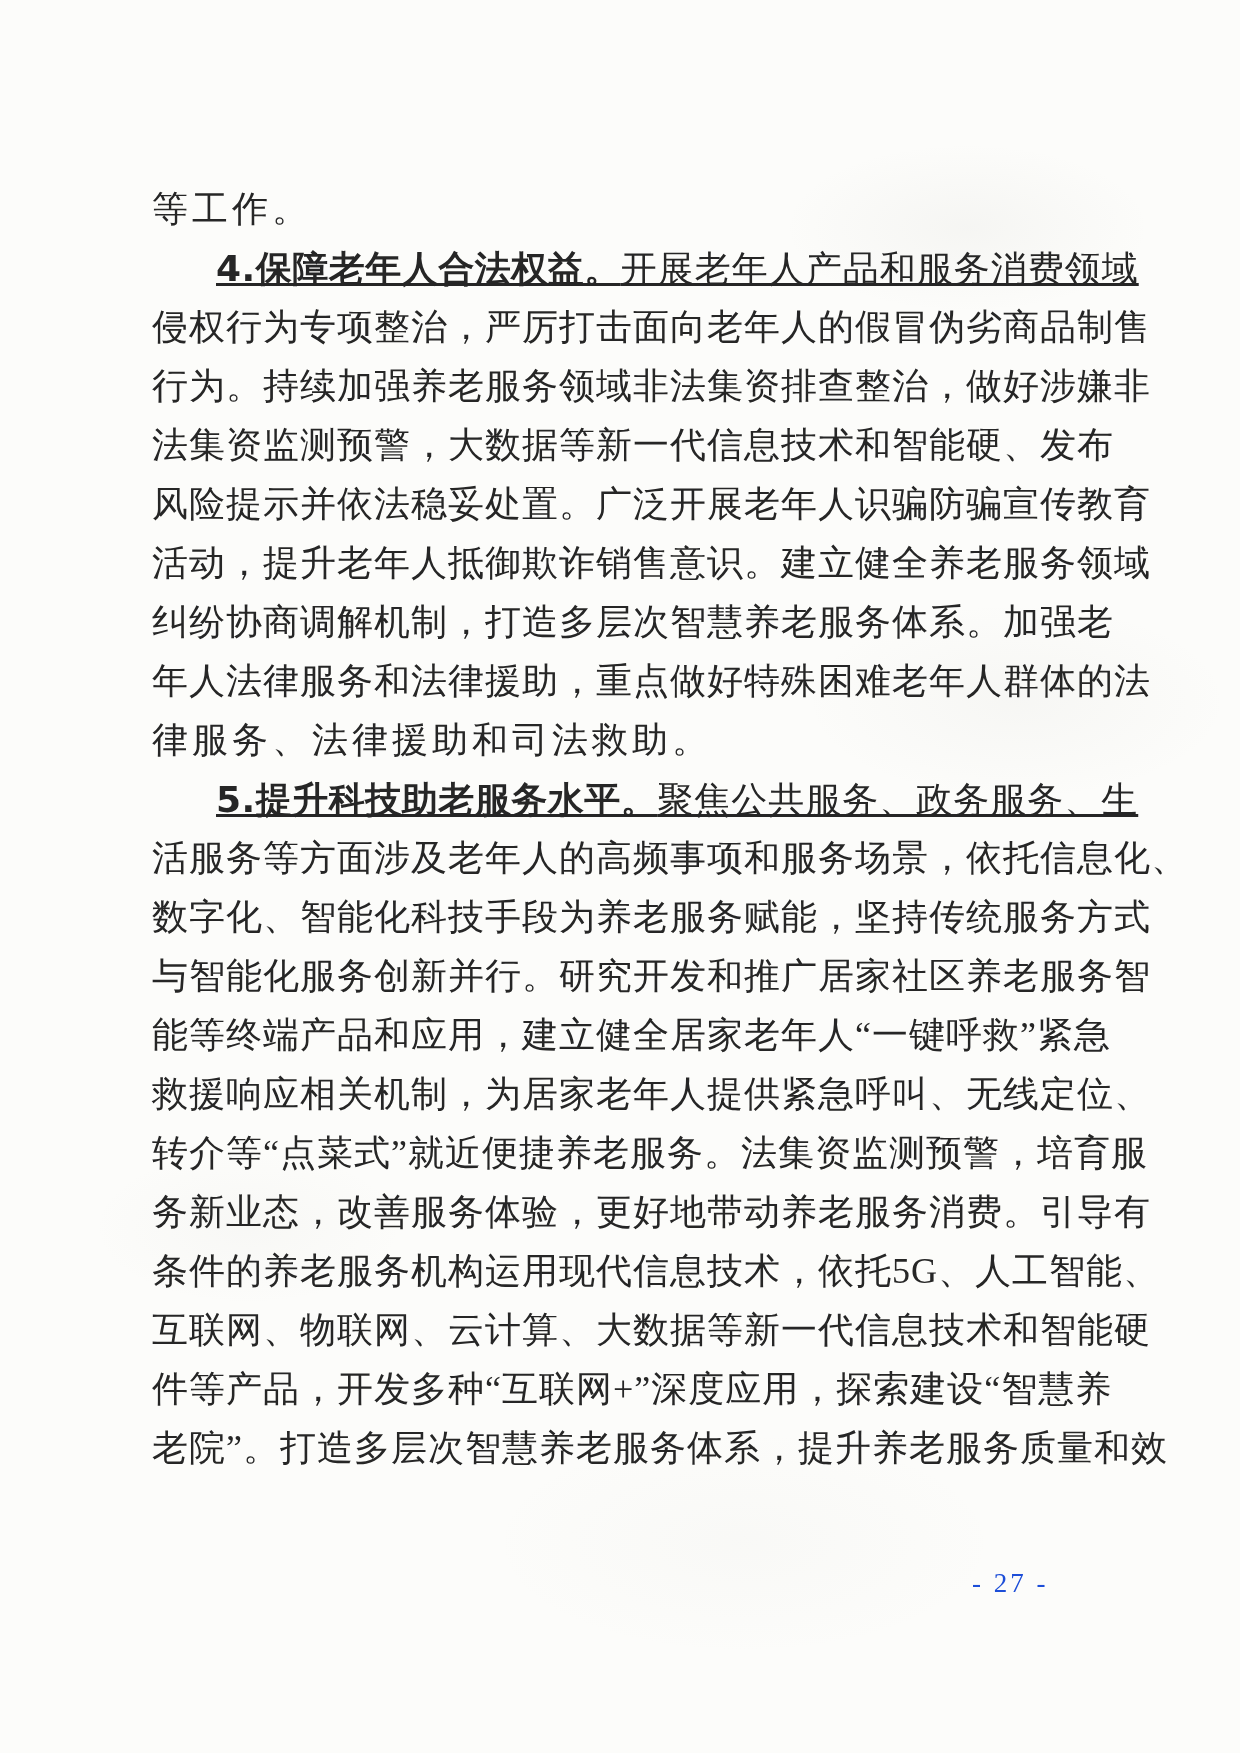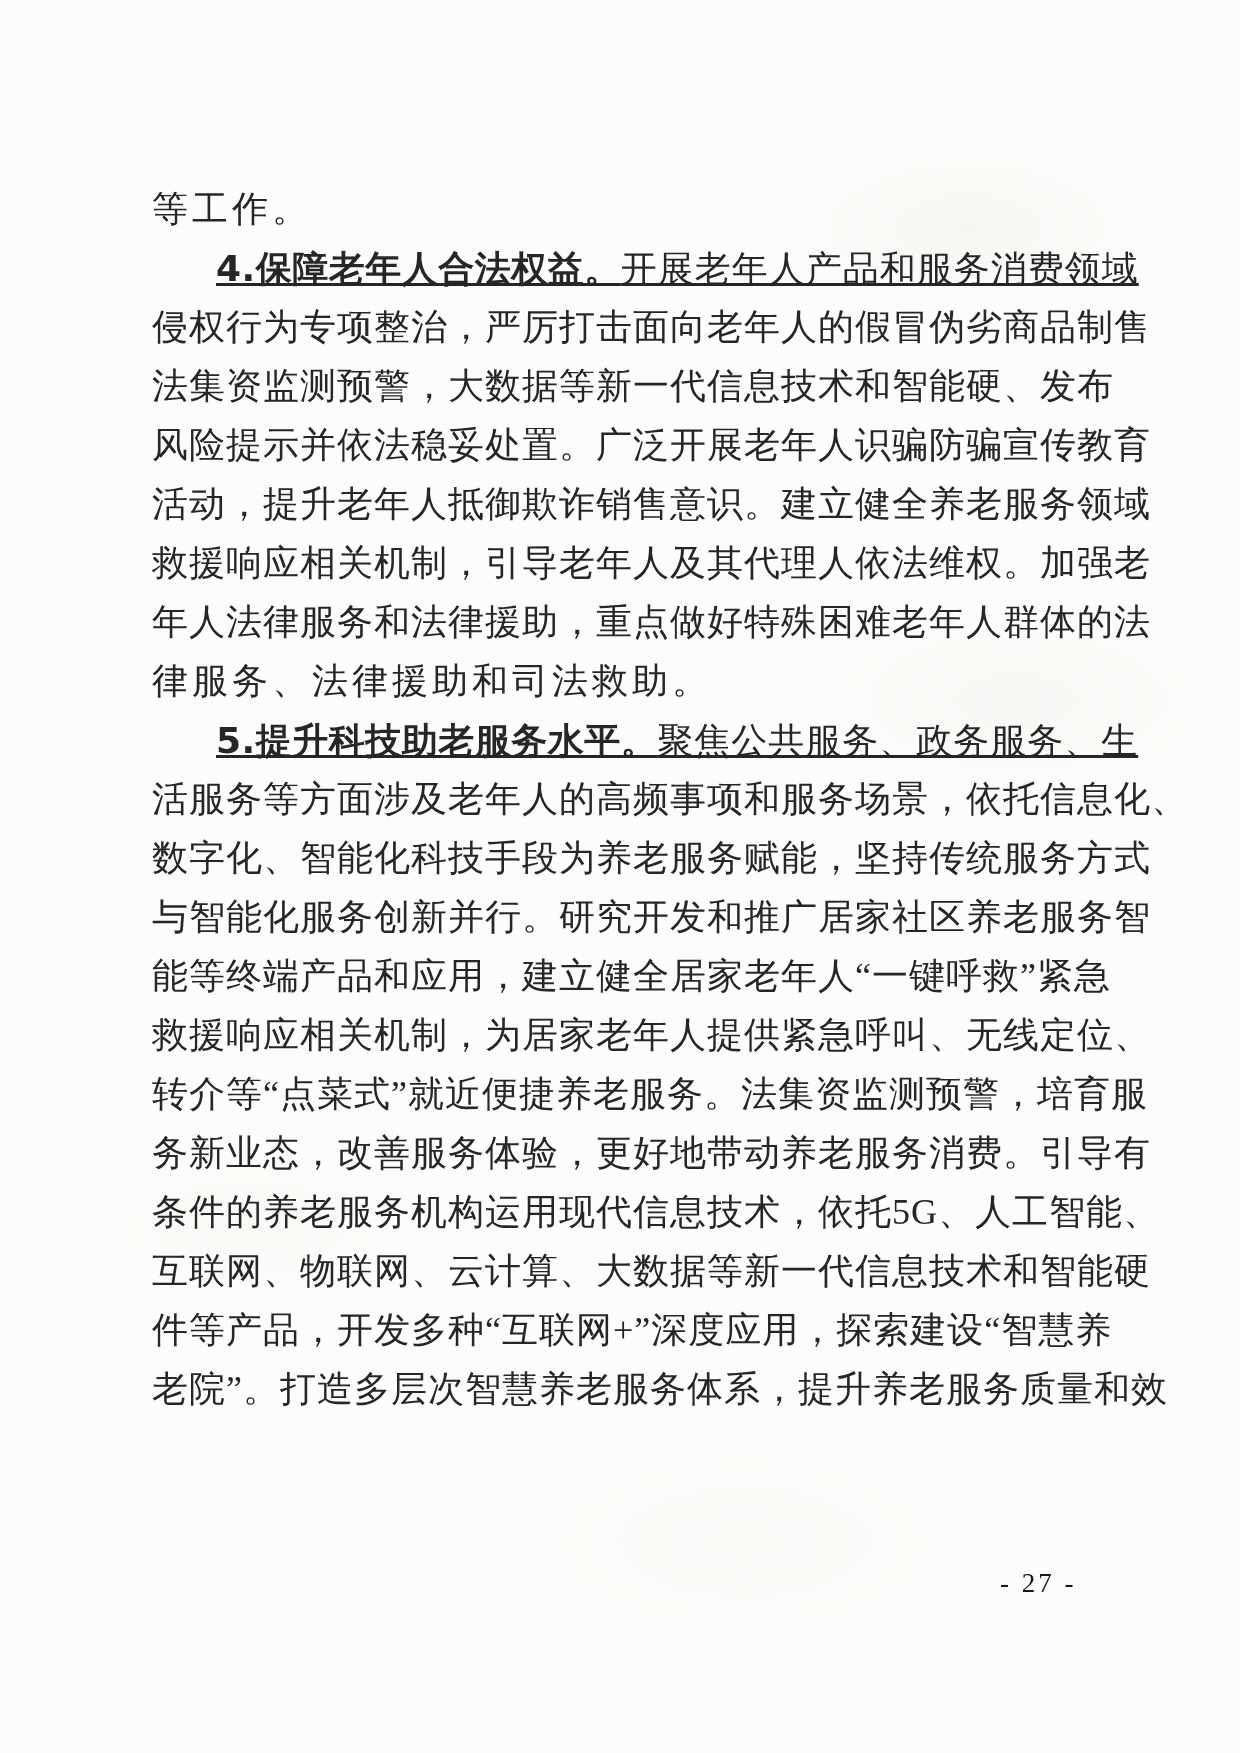--- a/index.html
+++ b/index.html
@@ -52,41 +52,42 @@
     text-decoration: underline;
   }
   .bold-head {
     font-family: "DejaVu Sans", "Liberation Sans", sans-serif;
     font-weight: bold;
     letter-spacing: 0.5px;
   }
   .page-number {
     position: absolute;
     top: 1568px;
-    left: 1000px;
+    left: 972px;
     font-size: 27px;
     letter-spacing: 3px;
-    color: #0f172a;
+    color: #1d4ed8;
   }
 </style>
 </head>
 <body>
 
 <div class="scan-noise"></div>
 
 <div class="text-block">
 
   <div class="line para-end">等工作。</div>
 
   <div class="line indent"><span class="bold-head">4.保障老年人合法权益。</span><span>开展老年人产品和服务消费领域</span></div>
   <div class="line">侵权行为专项整治，严厉打击面向老年人的假冒伪劣商品制售</div>
+  <div class="line">行为。持续加强养老服务领域非法集资排查整治，做好涉嫌非</div>
   <div class="line">法集资监测预警，大数据等新一代信息技术和智能硬、发布</div>
   <div class="line">风险提示并依法稳妥处置。广泛开展老年人识骗防骗宣传教育</div>
   <div class="line">活动，提升老年人抵御欺诈销售意识。建立健全养老服务领域</div>
-  <div class="line">救援响应相关机制，引导老年人及其代理人依法维权。加强老</div>
+  <div class="line">纠纷协商调解机制，打造多层次智慧养老服务体系。加强老</div>
   <div class="line">年人法律服务和法律援助，重点做好特殊困难老年人群体的法</div>
   <div class="line para-end">律服务、法律援助和司法救助。</div>
 
   <div class="line indent"><span class="bold-head">5.提升科技助老服务水平。</span><span>聚焦公共服务、政务服务、生</span></div>
   <div class="line">活服务等方面涉及老年人的高频事项和服务场景，依托信息化、</div>
   <div class="line">数字化、智能化科技手段为养老服务赋能，坚持传统服务方式</div>
   <div class="line">与智能化服务创新并行。研究开发和推广居家社区养老服务智</div>
   <div class="line">能等终端产品和应用，建立健全居家老年人“一键呼救”紧急</div>
   <div class="line">救援响应相关机制，为居家老年人提供紧急呼叫、无线定位、</div>
   <div class="line">转介等“点菜式”就近便捷养老服务。法集资监测预警，培育服</div>

